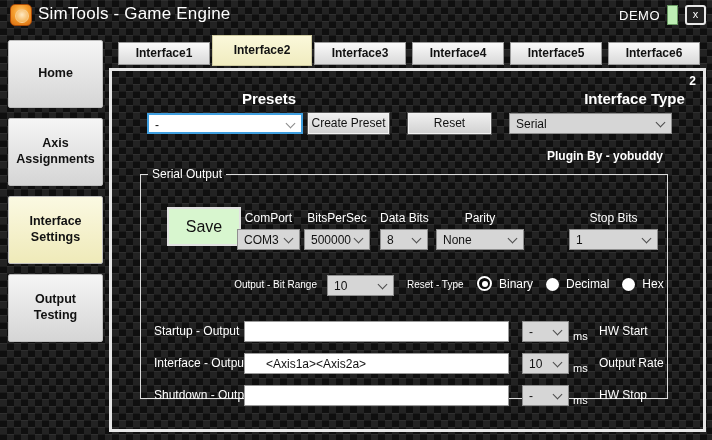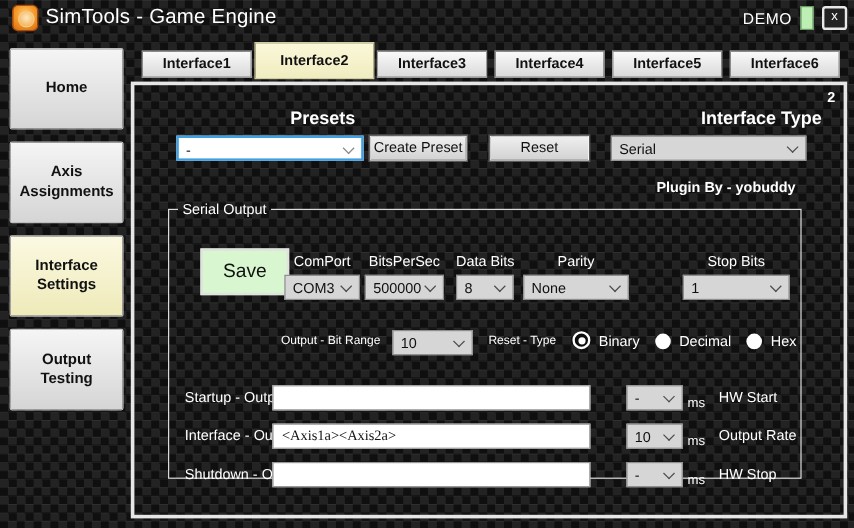--- a/index.html
+++ b/index.html
@@ -64,23 +64,23 @@
   .w-lbl{position:absolute;color:#fff;font-size:10px;white-space:nowrap;}
   
   .radio-row{position:absolute;left:336px;top:95px;display:flex;align-items:center;gap:13px;}
   .radio-item{display:flex;align-items:flex-end;gap:7px;color:#fff;font-size:12px;}
   .radio{width:13px;height:13px;border-radius:50%;background:#fff;box-sizing:border-box;}
   .radio.sel{width:15px;height:15px;background:#0d0d0d;border:2px solid #fff;position:relative;}
   .radio.sel::after{content:"";position:absolute;left:2.5px;top:2.5px;width:6px;height:6px;border-radius:50%;background:#fff;}
   
   .io-row{position:absolute;left:0;height:21px;width:100%;}
   .io-row .row-lbl{position:absolute;left:13px;top:3px;color:#fff;font-size:12px;white-space:nowrap;}
-  .io-row input{position:absolute;left:86px;top:0;width:265px;height:21px;box-sizing:border-box;
-    border:1px solid #9a9a9a;background:#fff;font-family:Liberation Serif, serif;font-size:12px;
-    color:#111;padding:0 7px;}
+  .io-row input{position:absolute;left:103px;top:0;width:265px;height:21px;box-sizing:border-box;
+    border:1px solid #9a9a9a;background:#fff;font-family:Liberation Sans, sans-serif;font-size:12px;
+    color:#111;padding:0 21px;}
   .io-row .dd{left:381px;top:0;width:47px;}
   .io-row .unit{position:absolute;left:432px;top:9px;color:#fff;font-size:11px;}
   .io-row .right-lbl{position:absolute;left:458px;top:3px;color:#fff;font-size:12px;white-space:nowrap;}
   .plugin-by{position:absolute;right:40px;top:78px;color:#fff;font-size:12px;font-weight:700;}
 </style>
 </head>
 <body>
 
 <div class="window">
 

